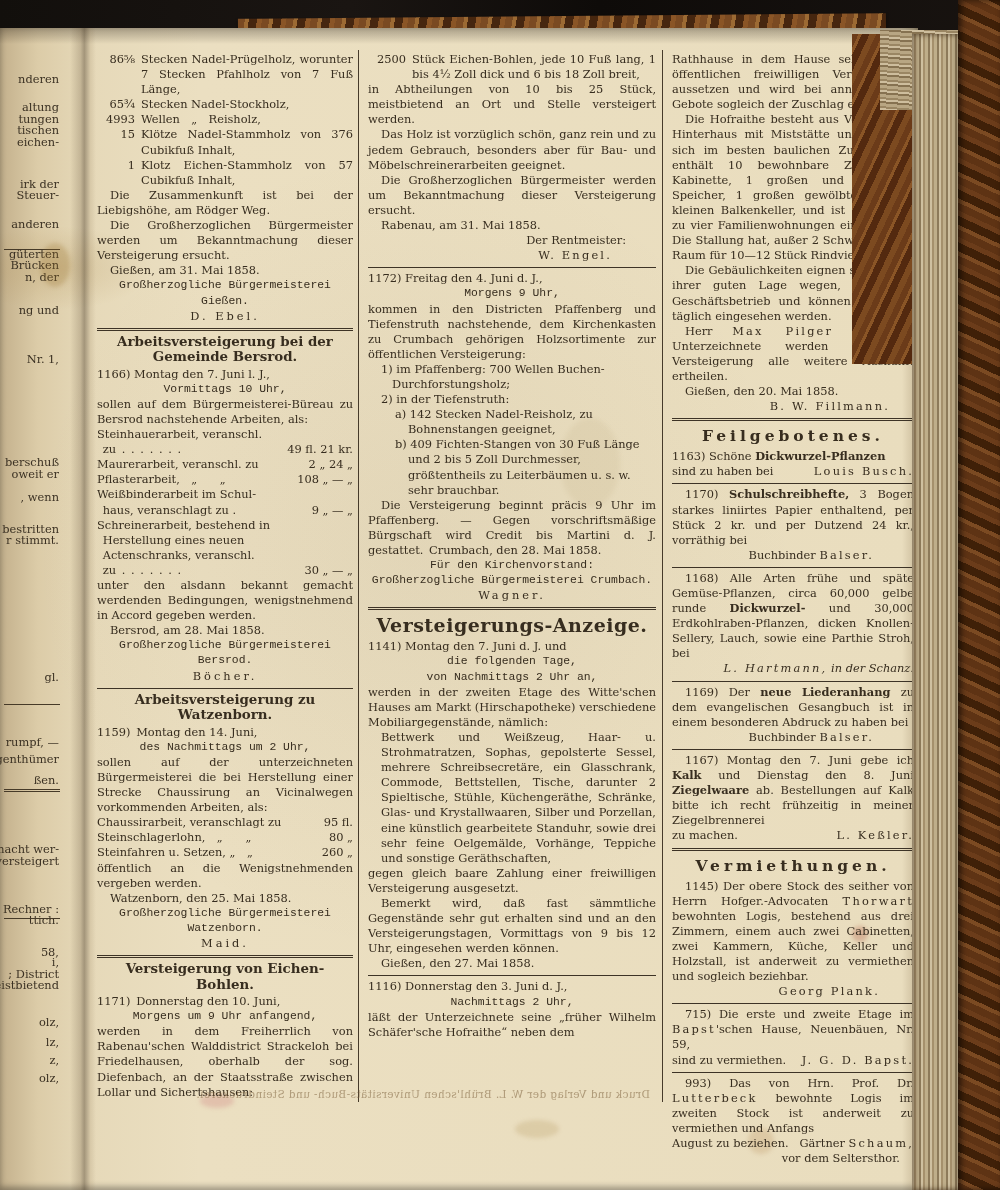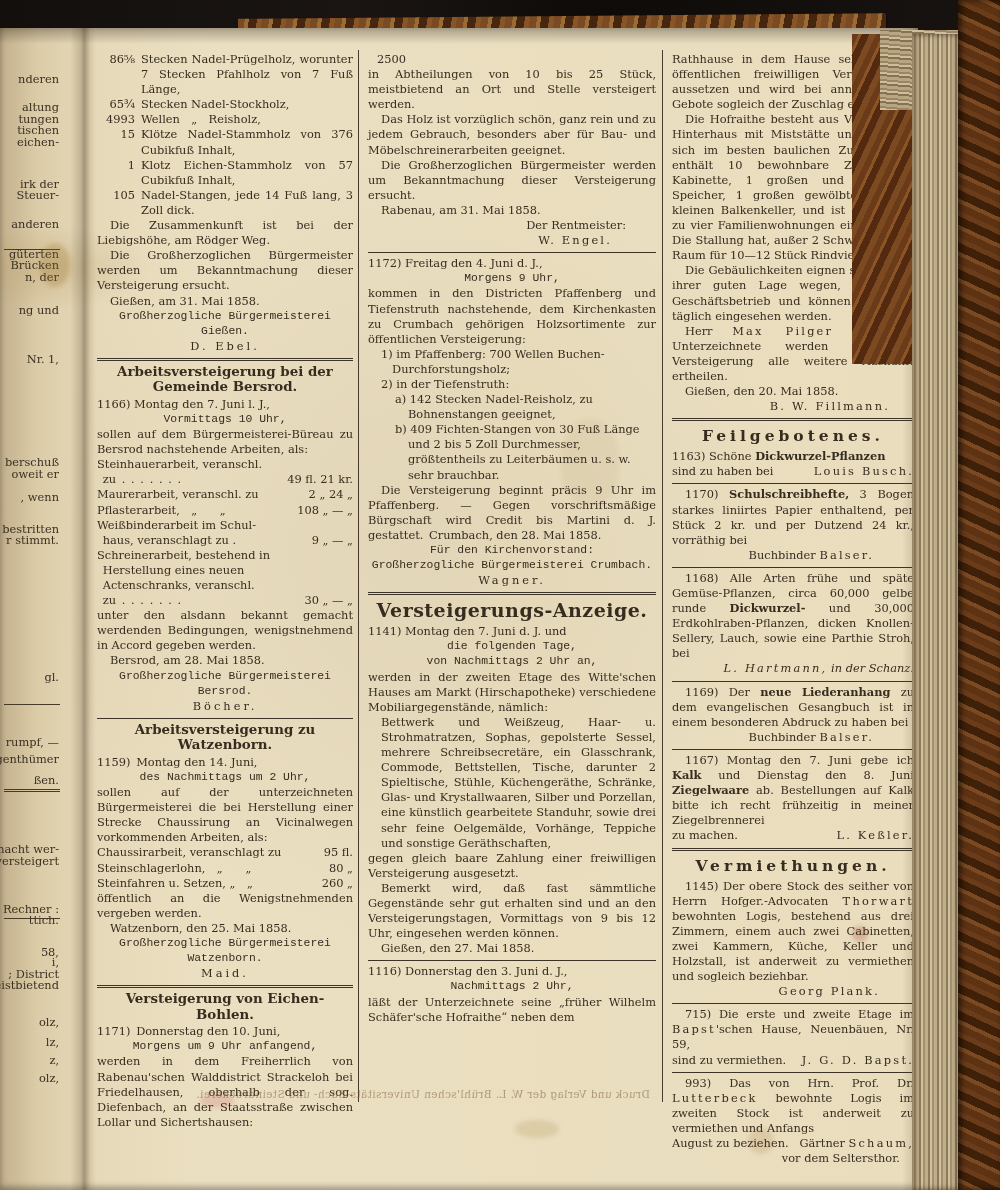--- a/index.html
+++ b/index.html
@@ -161,24 +161,20 @@
           <span class="itx">Wellen „ Reisholz,</span>
         </div>
         <div class="item">
           <span class="num">15</span>
           <span class="itx">Klötze Nadel-Stammholz von 376 Cubikfuß Inhalt,</span>
         </div>
         <div class="item">
           <span class="num">1</span>
           <span class="itx">Klotz Eichen-Stammholz von 57 Cubikfuß Inhalt,</span>
         </div>
-        <div class="item">
-          <span class="num">105</span>
-          <span class="itx">Nadel-Stangen, jede 14 Fuß lang, 3 Zoll dick.</span>
-        </div>
         <div class="p">Die Zusammenkunft ist bei der Liebigshöhe, am Rödger Weg.</div>
         <div class="p">Die Großherzoglichen Bürgermeister werden um Bekanntmachung dieser Versteigerung ersucht.</div>
         <div class="p">Gießen, am 31. Mai 1858.</div>
         <div class="c">Großherzogliche Bürgermeisterei Gießen.</div>
         <div class="sig">D. Ebel.</div>
         <div class="rule2"></div>
         <div class="h">Arbeitsversteigerung bei der Gemeinde Bersrod.</div>
         <div class="pn">1166) Montag den 7. Juni l. J.,</div>
         <div class="c">Vormittags 10 Uhr,</div>
         <div class="pn">sollen auf dem Bürgermeisterei-Büreau zu Bersrod nachstehende Arbeiten, als:</div>
@@ -249,20 +245,21 @@
         <div class="sig">Maid.</div>
         <div class="rule2"></div>
         <div class="h">Versteigerung von Eichen-Bohlen.</div>
         <div class="pn">1171) Donnerstag den 10. Juni,</div>
         <div class="c">Morgens um 9 Uhr anfangend,</div>
         <div class="pn">werden in dem Freiherrlich von Rabenau'schen Walddistrict Strackeloh bei Friedelhausen, oberhalb der sog. Diefenbach, an der Staatsstraße zwischen Lollar und Sichertshausen:</div>
       </div>
     <div class="col col2">
         <div class="item">
           <span class="num">2500</span>
+          <span class="itx">Stück Eichen-Bohlen, jede 10 Fuß lang, 1 bis 4½ Zoll dick und 6 bis 18 Zoll breit,</span>
         </div>
         <div class="pn">in Abtheilungen von 10 bis 25 Stück, meistbietend an Ort und Stelle versteigert werden.</div>
         <div class="p">Das Holz ist vorzüglich schön, ganz rein und zu jedem Gebrauch, besonders aber für Bau- und Möbelschreinerarbeiten geeignet.</div>
         <div class="p">Die Großherzoglichen Bürgermeister werden um Bekanntmachung dieser Versteigerung ersucht.</div>
         <div class="p">Rabenau, am 31. Mai 1858.</div>
         <div class="r" style="padding-right: 30px;">Der Rentmeister:</div>
         <div class="r" style="padding-right: 44px;"><span class="sp">W. Engel.</span></div>
         <div class="rule"></div>
         <div class="pn">1172) Freitag den 4. Juni d. J.,</div>
         <div class="c">Morgens 9 Uhr,</div>

